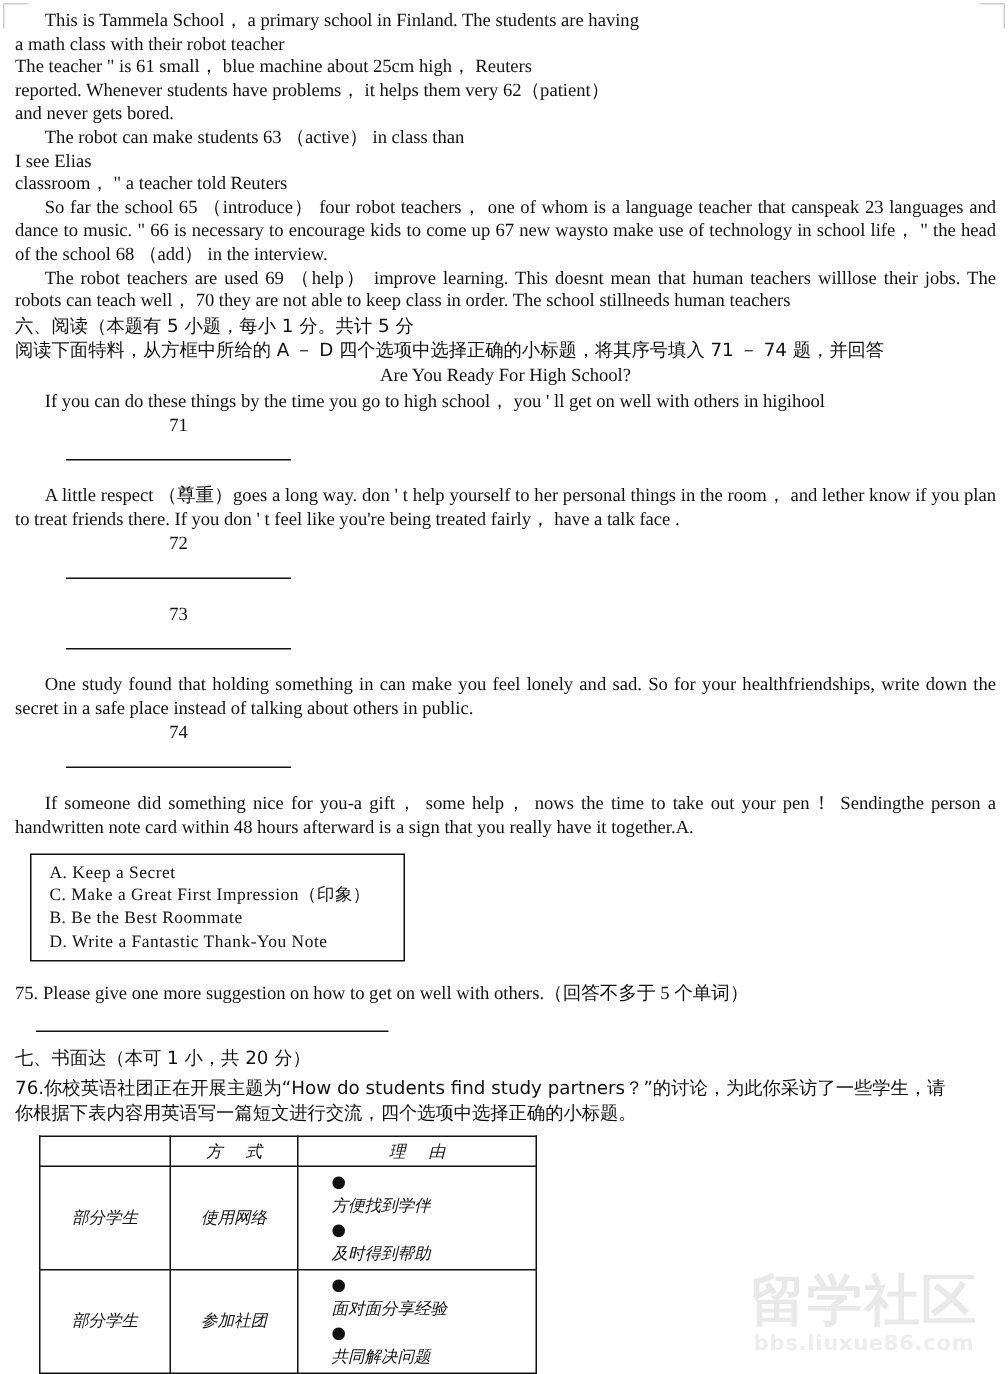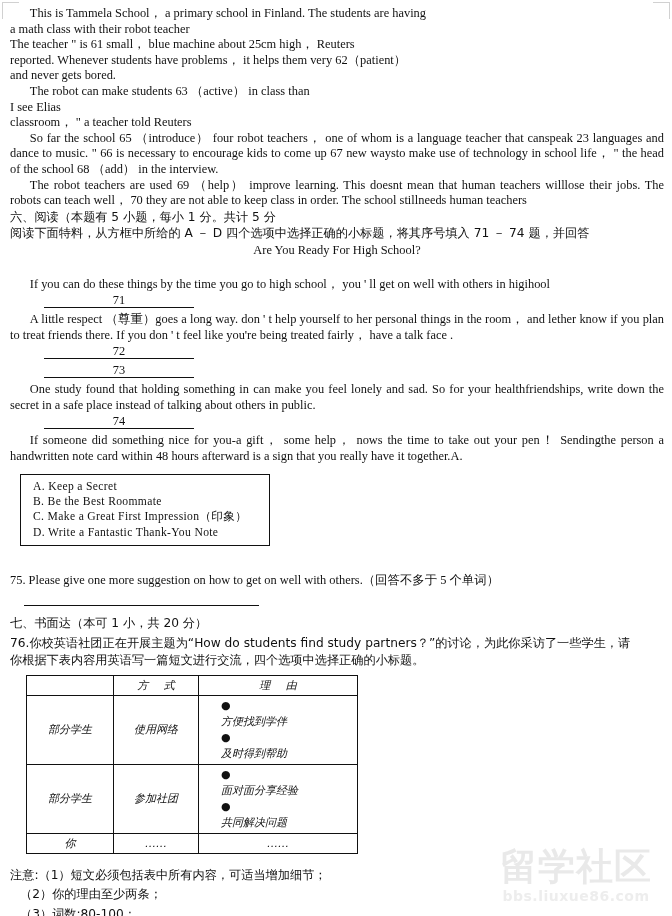--- a/index.html
+++ b/index.html
@@ -40,27 +40,27 @@
   .cn {
     font-family: "DejaVu Sans", "Liberation Sans", sans-serif;
     font-size: 12.2px;
     line-height: 16.6px;
   }
   .indent { text-indent: 1.6em; }
   .ctr { text-align: center; }
 
   
   .numrule {
-    margin: 1px 0 4px 34px;
+    margin: 1px 0 16px 34px;
     width: 150px;
     border-bottom: 1.1px solid #111;
     font-size: 12.4px;
     line-height: 14px;
     text-align: center;
-    padding-bottom: 0px;
+    padding-bottom: 16px;
   }
 
   
   .options-box {
     margin: 9px 0 0 10px;
     width: 250px;
     border: 1.4px solid #111;
     padding: 4px 0 5px 0;
     box-sizing: border-box;
   }
@@ -158,41 +158,41 @@
     <div class="en">I see Elias</div>
     <div class="en">classroom，  " a teacher told Reuters</div>
     <div class="en indent">So far the school 65 （introduce） four robot teachers，  one of whom is a language teacher that canspeak 23 languages and dance to music.  " 66 is necessary to encourage kids to come up 67 new waysto make use of technology in school life，  " the head of the school 68 （add） in the interview.</div>
     <div class="en indent">The robot teachers are used 69 （help） improve learning. This doesnt mean that human teachers willlose their jobs. The robots can teach well，  70 they are not able to keep class in order. The school stillneeds human teachers</div>
   </div>
 
   <div class="cn">六、阅读（本题有 5 小题，每小 1 分。共计 5 分</div>
   <div class="cn">阅读下面特料，从方框中所给的 A － D 四个选项中选择正确的小标题，将其序号填入 71 － 74 题，并回答</div>
   <div class="en ctr" style="margin-top:1px;">Are You Ready For High School?</div>
 
-  <div class="en indent" style="margin-top:18px;">If you can do these things by the time you go to high school，  you ' ll get on well with others in higihool</div>
+  <div class="en indent" style="margin-top:1px;">If you can do these things by the time you go to high school，  you ' ll get on well with others in higihool</div>
   <div class="numrule">71</div>
 
   <div class="en indent">A little respect （尊重）goes a long way. don '  t help yourself to her personal things in the room，  and lether know if you plan to treat friends there. If you don ' t feel like you're being treated fairly，  have a talk face .</div>
   <div class="numrule">72</div>
 
   <div class="numrule">73</div>
 
   <div class="en indent">One study found that holding something in can make you feel lonely and sad. So for your healthfriendships, write down the secret in a safe place instead of talking about others in public.</div>
   <div class="numrule">74</div>
 
   <div class="en indent">If someone did something nice for you-a gift，  some help，  nows the time to take out your pen！ Sendingthe person a handwritten note card within 48 hours afterward is a sign that you really have it together.A.</div>
 
   <div class="options-box">
     <div class="opt">A.  Keep a Secret</div>
+    <div class="opt">C.  Make a Great First Impression（印象）</div>
     <div class="opt">B.  Be the Best Roommate</div>
-    <div class="opt">C.  Make a Great First Impression（印象）</div>
     <div class="opt">D.  Write a Fantastic Thank-You Note</div>
   </div>
 
-  <div class="cn" style="margin-top:26px;font-family:'Liberation Serif',serif;font-size:12.4px;">75. Please give one more suggestion on how to get on well with others.（回答不多于 5 个单词）</div>
+  <div class="cn" style="margin-top:13px;font-family:'Liberation Serif',serif;font-size:12.4px;">75. Please give one more suggestion on how to get on well with others.（回答不多于 5 个单词）</div>
 
   <div class="ans-rule"></div>
 
   <div class="cn" style="margin-top:9px;">七、书面达（本可 1 小，共 20 分）</div>
   <div class="cn" style="margin-top:4px;">76.你校英语社团正在开展主题为“How do students find study partners？”的讨论，为此你采访了一些学生，请</div>
   <div class="cn">你根据下表内容用英语写一篇短文进行交流，四个选项中选择正确的小标题。</div>
 
   <table class="tbl">
     <tbody>
       <tr class="hdr">

